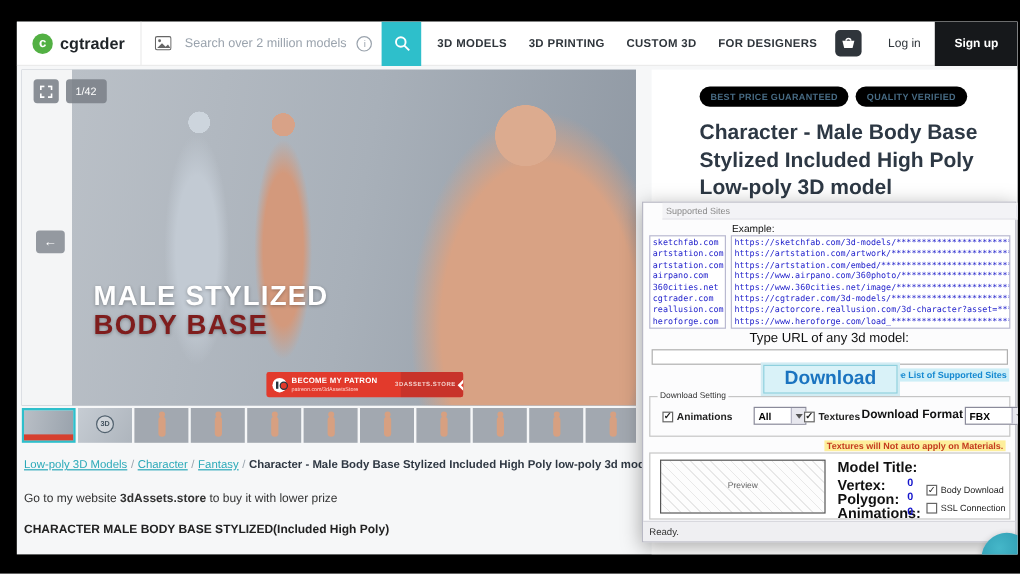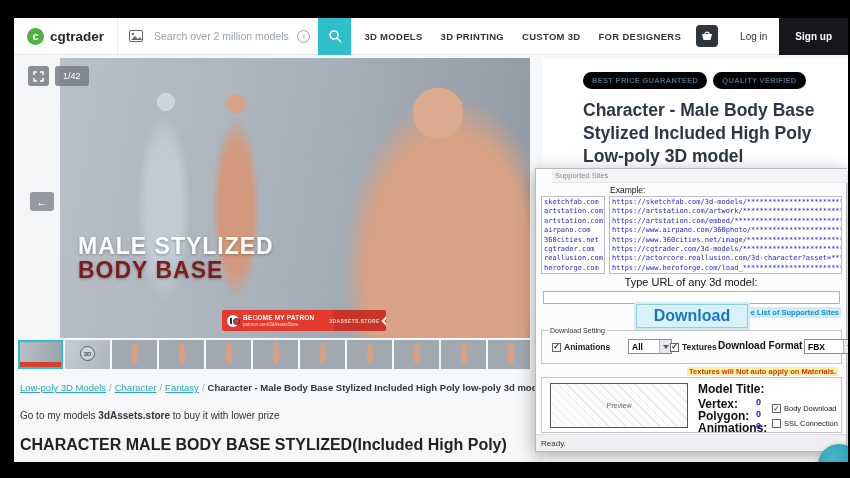--- a/index.html
+++ b/index.html
@@ -64,21 +64,21 @@
   .fig { position:absolute; left:50%; top:7px; transform:translateX(-50%); width:6px; height:17px; background:#d7a081; border-radius:3px; }
   .fig::before { content:''; position:absolute; top:-4px; left:50%; transform:translateX(-50%); width:5px; height:5px; border-radius:50%; background:#d7a081; }
 
   
   .breadcrumb { position:absolute; left:6px; top:364px; font-size:9.5px; color:#8b97a3; white-space:nowrap; }
   .bc-link { color:#2aa9b8; text-decoration:underline; margin-right:3px; cursor:pointer; }
   .bc-sep { margin-right:3px; color:#9aa5ae; }
   .bc-current { color:#2f3843; font-weight:700; }
   .desc1 { position:absolute; left:6px; top:392px; font-size:10px; color:#333; }
   .desc1 b { font-weight:700; }
-  .desc2 { position:absolute; left:6px; top:418px; font-size:16px; font-weight:700; color:#222; }
+  .desc2 { position:absolute; left:6px; top:418px; font-size:10px; font-weight:700; color:#222; }
 
   
   .product-card { position:absolute; left:529px; top:40px; width:305px; height:404px; background:#fff; padding:14px 10px 0 40px; }
   .badge-row { display:flex; gap:6px; }
   .pill { background:#000000; color:#476b84; font-size:7.5px; font-weight:700; padding:4px 9px; border-radius:10px; letter-spacing:.3px; white-space:nowrap; }
   .prod-title { font-size:17.5px; font-weight:700; color:#2d3844; line-height:1.32; margin-top:10px; width:256px; }
   .price-row { display:flex; align-items:center; margin-top:8px; }
   .price { font-size:23px; font-weight:800; color:#262f38; letter-spacing:-.5px; }
   .old-price { font-size:11.5px; color:#a9b4bf; text-decoration:line-through; margin:0 8px; }
   .sale-badge { background:#e8423c; color:#fff; font-size:9px; font-weight:700; padding:3px 9px; border-radius:2px; }
@@ -223,21 +223,21 @@
       <div class="thumb thumb-pose">
         <div class="fig"></div>
       </div>
     </div>
 
   <div class="breadcrumb">
     <span><span class="bc-link">Low-poly 3D Models</span><span class="bc-sep">/</span><span class="bc-link">Character</span><span class="bc-sep">/</span><span class="bc-link">Fantasy</span><span class="bc-sep">/</span></span><span class="bc-current">Character - Male Body Base Stylized Included High Poly low-poly 3d model</span>
   </div>
 
   <div class="desc1">
-    <span>Go to my models </span><b>3dAssets.store</b><span> to buy it with lower prize</span>
+    <span>Go to my website </span><b>3dAssets.store</b><span> to buy it with lower prize</span>
   </div>
   <div class="desc2">CHARACTER MALE BODY BASE STYLIZED(Included High Poly)</div>
 
   <div class="product-card">
     <div class="badge-row">
         <span class="pill">BEST PRICE GUARANTEED</span>
         <span class="pill">QUALITY VERIFIED</span>
       </div>
     <div class="prod-title">Character - Male Body Base Stylized Included High Poly Low-poly 3D model</div>
     <div class="price-row">

